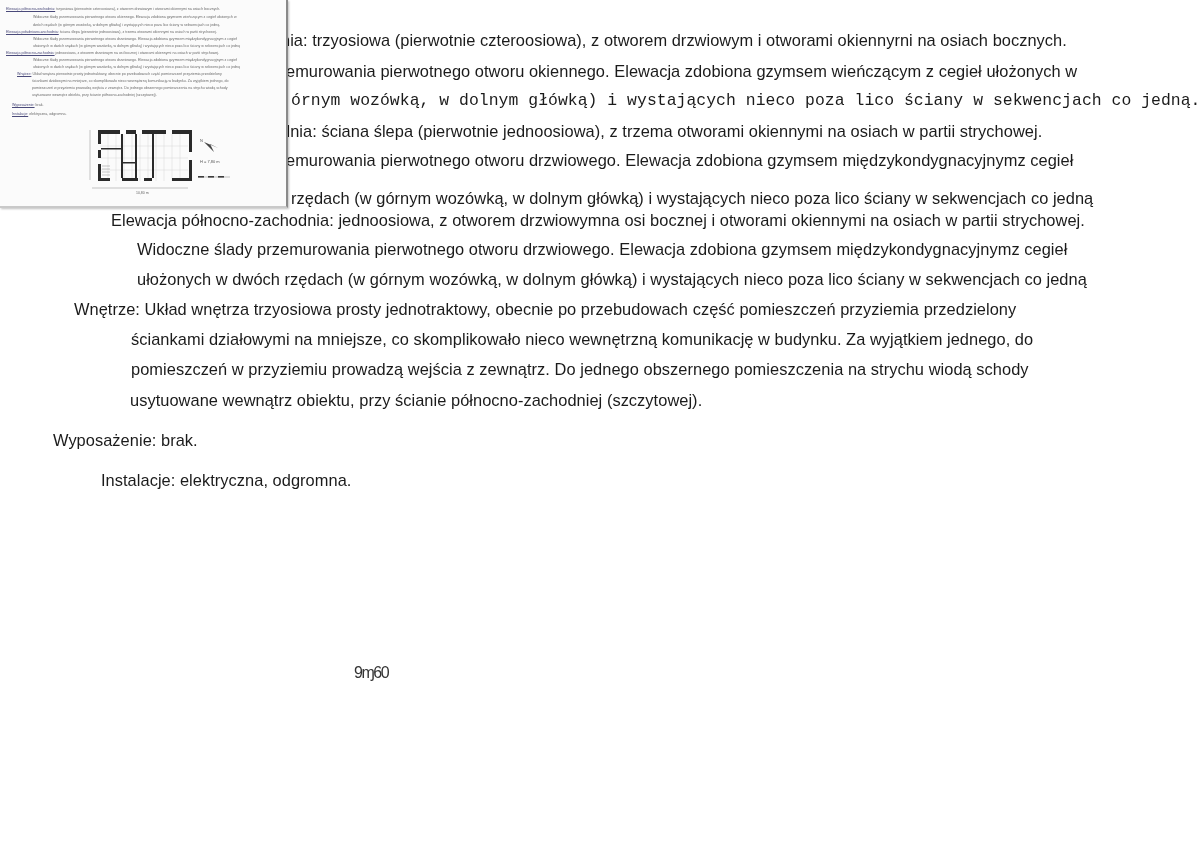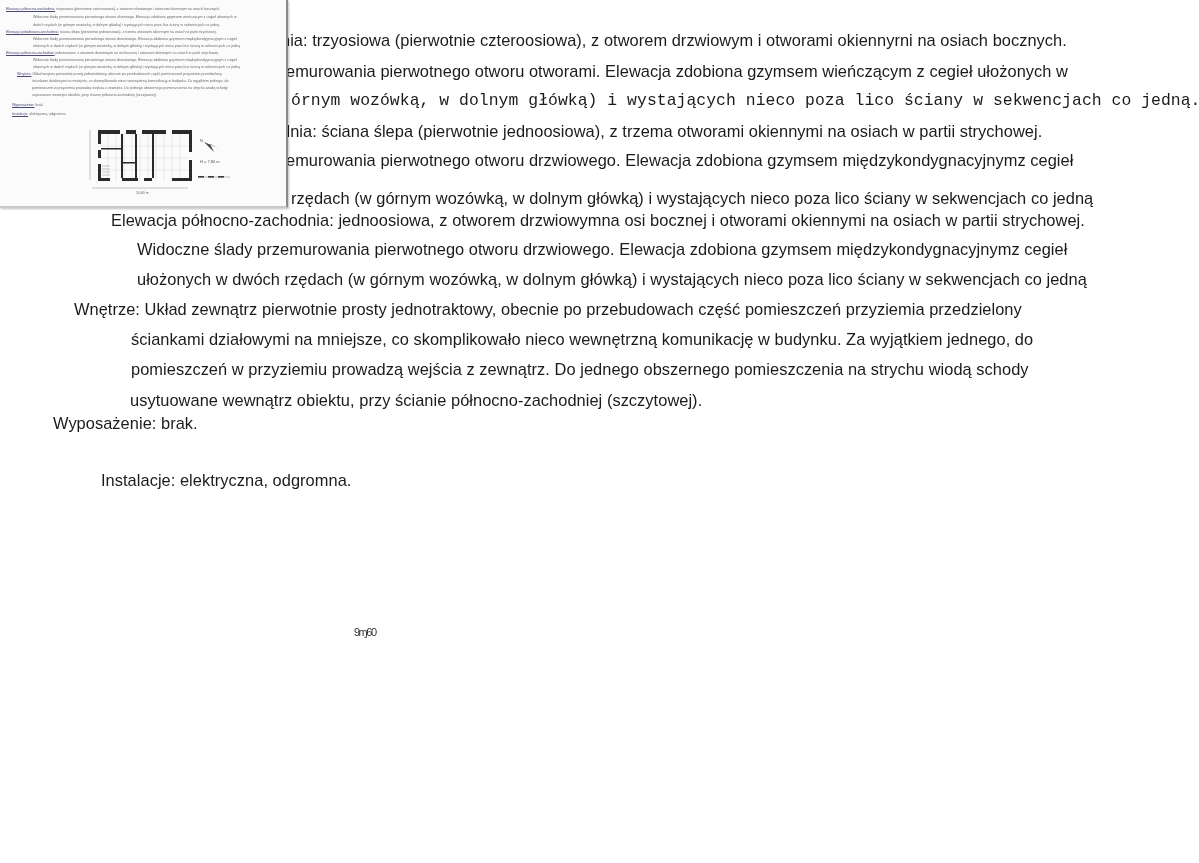--- a/index.html
+++ b/index.html
@@ -7,55 +7,55 @@
     width:1199px; height:863px; position:relative; overflow:hidden;
     background:#ffffff; color:#1a1a1a;
     font-family:"Liberation Sans", sans-serif;
   }
   .line {
     position:absolute; white-space:nowrap;
     font-size:16.4px; line-height:20px; color:#1b1b1b;
     letter-spacing:0.05px;
   }
   .stray {
-    position:absolute; left:354px; top:626px;
-    font-size:11px; letter-spacing:-1.5px; color:#333;
+    position:absolute; left:354px; top:664px;
+    font-size:16px; letter-spacing:-1.5px; color:#333;
     font-family:"Liberation Sans Narrow","Liberation Sans", sans-serif;
   }
   
   .thumb {
     position:absolute; left:0; top:0; width:286px; height:206px;
     background:#fbfbfb; border-right:2px solid #8a8a8a; border-bottom:2px solid #c9c9c9;
     box-shadow:1px 1px 2px rgba(0,0,0,0.25);
     overflow:hidden;
   }
   .tl {
     position:absolute; white-space:nowrap; font-size:3.6px; line-height:5px; color:#6b6b6b;
   }
   .tl u { color:#4a4a7a; }
   .plan { position:absolute; left:88px; top:126px; }
 </style>
 </head>
 <body>
 
 <div id="doc">
     <div class="line" style="left: 281px; top: 30px;">nia:  trzyosiowa (pierwotnie czteroosiowa), z otworem drzwiowym i otworami okiennyrni na osiach bocznych.</div>
-    <div class="line" style="left: 286px; top: 61px;">emurowania pierwotnego otworu otworami.  Elewacja zdobiona gzymsem wieńczącym z cegieł ułożonych w</div>
+    <div class="line" style="left: 286px; top: 61px;">emurowania pierwotnego otworu okiennego.  Elewacja zdobiona gzymsem wieńczącym z cegieł ułożonych w</div>
     <div class="line" style="left: 291px; top: 91px; font-family: Liberation Mono, monospace;">órnym wozówką, w dolnym główką)  i wystających nieco poza lico ściany w sekwencjach co jedną.</div>
     <div class="line" style="left: 281px; top: 121px;">dnia:   ściana ślepa (pierwotnie jednoosiowa),  z trzema otworami okiennymi na osiach w partii strychowej.</div>
     <div class="line" style="left: 286px; top: 150px;">emurowania pierwotnego otworu drzwiowego. Elewacja zdobiona gzymsem międzykondygnacyjnymz  cegieł</div>
     <div class="line" style="left: 291px; top: 188px;">rzędach (w górnym wozówką, w dolnym główką)  i wystających nieco poza lico ściany w sekwencjach co jedną</div>
     <div class="line" style="left: 75px; top: 210px; margin-left: 36px;">Elewacja północno-zachodnia:  jednoosiowa, z otworem drzwiowymna osi bocznej i otworami okiennymi na osiach w partii strychowej.</div>
     <div class="line" style="left: 137px; top: 239px;">Widoczne  ślady  przemurowania  pierwotnego  otworu  drzwiowego.  Elewacja  zdobiona  gzymsem  międzykondygnacyjnymz  cegieł</div>
     <div class="line" style="left: 137px; top: 269px;">ułożonych w dwóch rzędach (w górnym wozówką, w dolnym główką)  i wystających nieco poza lico ściany w sekwencjach co jedną</div>
-    <div class="line" style="left: 74px; top: 299px;">Wnętrze:   Układ zewnątrz pierwotnie prosty jednotraktowy, obecnie po przebudowach część pomieszczeń przyziemia przedzielony</div>
+    <div class="line" style="left: 74px; top: 299px;">Wnętrze:   Układ wnętrza trzyosiowa prosty jednotraktowy, obecnie po przebudowach część pomieszczeń przyziemia przedzielony</div>
     <div class="line" style="left: 131px; top: 329px;">ściankami  działowymi  na  mniejsze,  co  skomplikowało  nieco  wewnętrzną  komunikację  w  budynku.  Za  wyjątkiem jednego,  do</div>
     <div class="line" style="left: 131px; top: 359px;">pomieszczeń  w  przyziemiu  prowadzą  wejścia  z  zewnątrz.  Do jednego  obszernego  pomieszczenia  na  strychu  wiodą  schody</div>
     <div class="line" style="left: 130px; top: 390px;">usytuowane wewnątrz obiektu, przy ścianie północno-zachodniej (szczytowej).</div>
-    <div class="line" style="left: 53px; top: 413px;">Wyposażenie:     brak.</div>
+    <div class="line" style="left: 53px; top: 430px;">Wyposażenie:     brak.</div>
     <div class="line" style="left: 53px; top: 470px; margin-left: 48px;">Instalacje:   elektryczna,  odgromna.</div>
   </div>
 <div class="stray">9ɱ60</div>
 
 <div class="thumb">
   <div id="thumb-lines">
       <div class="tl" style="left: 6px; top: 7px;"><u>Elewacja północno-wschodnia:</u><span> trzyosiowa (pierwotnie czteroosiowa), z otworem drzwiowym i otworami okiennymi na osiach bocznych.</span></div>
       <div class="tl" style="left: 33px; top: 15px;"><span>Widoczne ślady przemurowania pierwotnego otworu okiennego. Elewacja zdobiona gzymsem wieńczącym z cegieł ułożonych w</span></div>
       <div class="tl" style="left: 33px; top: 23px;"><span>dwóch rzędach (w górnym wozówką, w dolnym główką) i wystających nieco poza lico ściany w sekwencjach co jedną.</span></div>
       <div class="tl" style="left: 6px; top: 30px;"><u>Elewacja południowo-wschodnia:</u><span> ściana ślepa (pierwotnie jednoosiowa), z trzema otworami okiennymi na osiach w partii strychowej.</span></div>

